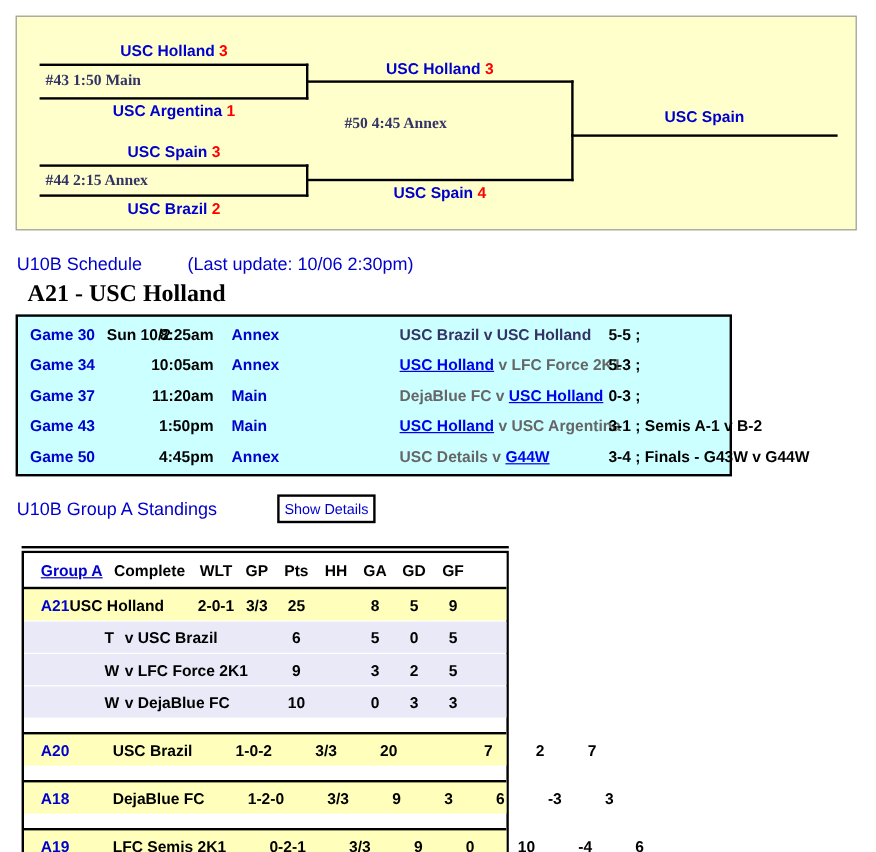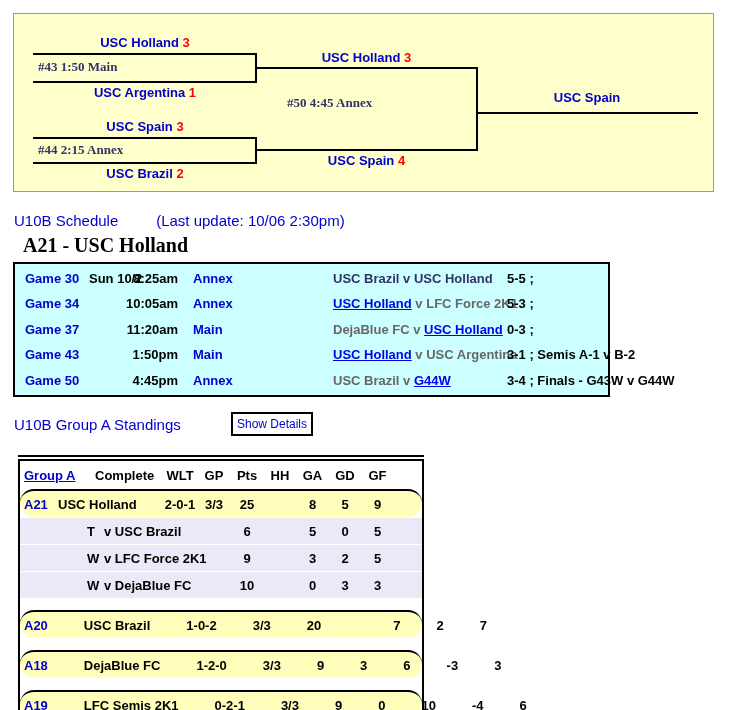--- a/index.html
+++ b/index.html
@@ -43,24 +43,24 @@
   .show-details{position:absolute;left:231px;top:412px;width:82px;height:24px;
                 background:#fff;border:2px solid #000;color:#0000CC;font-size:12px;
                 font-family:"Liberation Sans",sans-serif;padding:0;cursor:pointer;line-height:20px;}
 
   
   .st-wrap{position:absolute;left:18px;top:455px;width:406px;}
   .st-topline{height:2px;background:#000;margin-bottom:2px;}
   .st-table{border:2px solid #000;background:#fff;font-weight:bold;color:#000;}
   .st-row{display:flex;align-items:center;height:26px;white-space:nowrap;}
   .st-row.hdr{height:28px;background:#fff;}
-  .st-row.team{background:#FFFFBB;border-top:2px solid #000;border-radius:14px;}
+  .st-row.team{background:#FFFFBB;border-top:2px solid #000;}
   .st-row.team.gap{margin-top:12px;gap:36px;}
   .st-row.sub{background:#E9E9F7;margin-top:1px;}
-  .c0{width:38px;padding-left:4px;box-sizing:border-box;color:#0000CC;overflow:visible;}
+  .c0{width:38px;padding-left:14px;box-sizing:border-box;color:#0000CC;overflow:visible;}
   .c1{width:104px;}
   .c2{width:36px;text-align:center;}
   .c3{width:32px;text-align:center;}
   .c4{width:34px;text-align:center;}
   .c5{width:32px;text-align:center;}
   .c6{width:33px;text-align:center;}
   .c7{width:32px;text-align:center;}
   .c8{width:33px;text-align:center;}
   .c9{flex:1;}
   .hdr .c1{padding-left:37px;box-sizing:border-box;color:#000;}
@@ -163,21 +163,21 @@
       <span class="s-venue">Main</span>
       <span class="s-match"><span class="mp"></span><a class="mlink">USC Holland</a><span class="mp"> v USC Argentina</span></span>
       <span class="s-result">3-1 ; Semis A-1 v B-2</span>
     </div>
 
     <div class="srow">
       <span class="s-game">Game 50</span>
       <span class="s-date"></span>
       <span class="s-time">4:45pm</span>
       <span class="s-venue">Annex</span>
-      <span class="s-match"><span class="mp">USC Brazil v </span><a class="mlink">G44W</a><span class="mp"></span></span>
+      <span class="s-match"><span class="mp">USC Details v </span><a class="mlink">G44W</a><span class="mp"></span></span>
       <span class="s-result">3-4 ; Finals - G43W v G44W</span>
     </div>
 
   </div>
 
   <div class="standings-title">U10B Group A Standings</div>
   <button class="show-details">Show Details</button>
 
   <div class="st-wrap">
     <div class="st-topline"></div>

